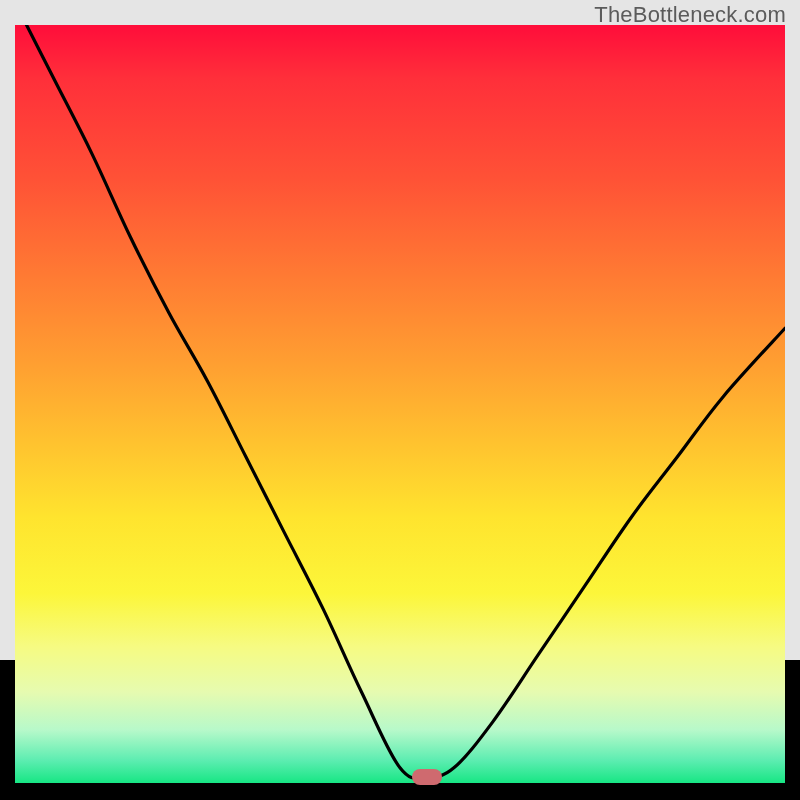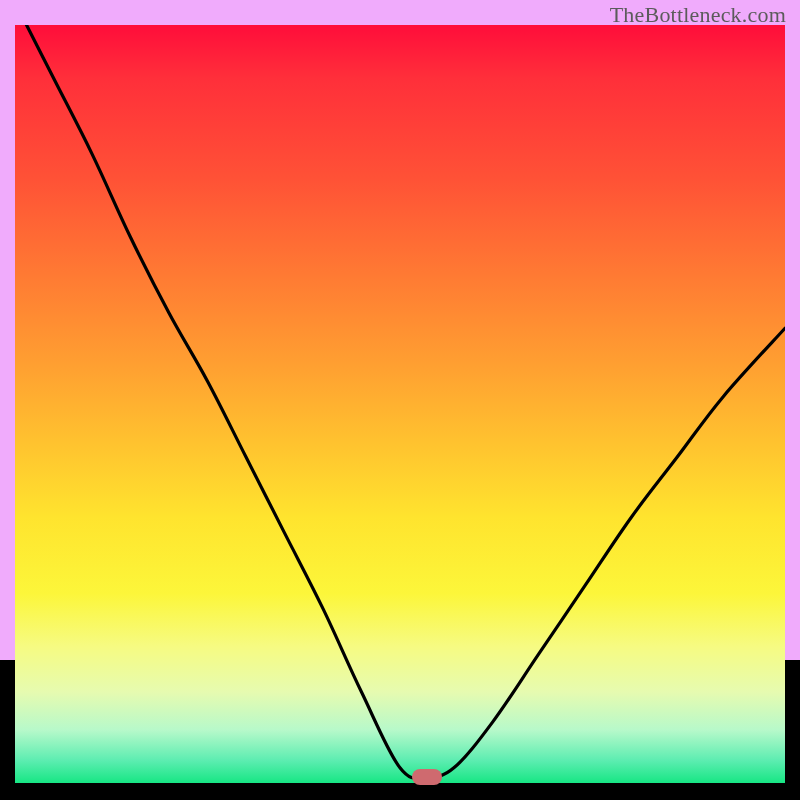--- a/index.html
+++ b/index.html
@@ -8,22 +8,21 @@
     width: 800px;
     height: 800px;
     background: #000;
     overflow: hidden;
     font-family: Arial, Helvetica, sans-serif;
   }
   .frame {
     position: relative;
     width: 800px;
     height: 660px;
-    background: #f0abfc;
-    font-family: Liberation Serif, serif;
+    background: #e5e5e5;
   }
   .plot {
     position: absolute;
     left: 15px;
     top: 25px;
     width: 770px;
     height: 758px;
     
     background: linear-gradient(
       to bottom,

